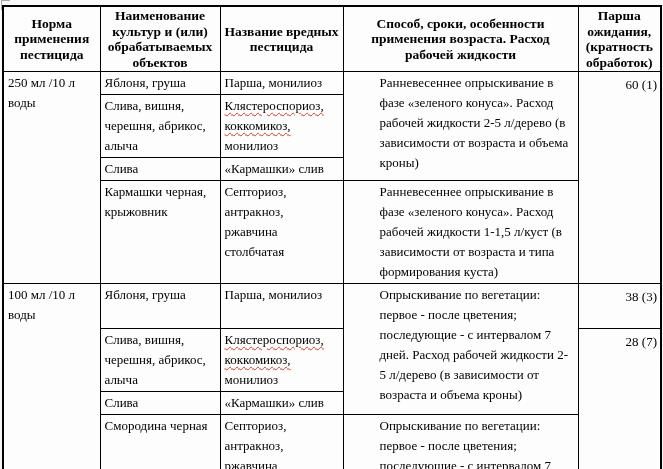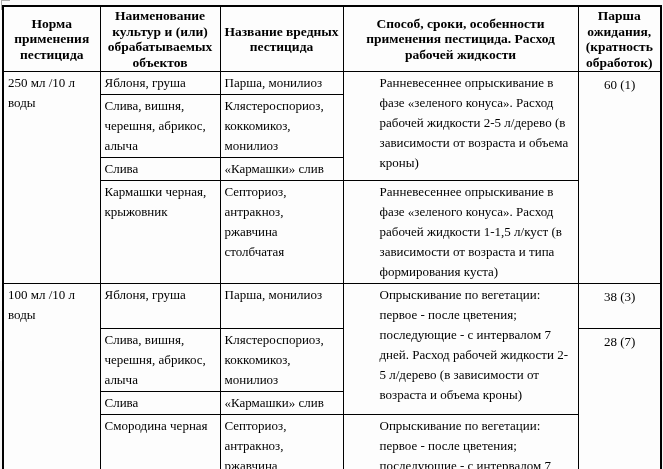--- a/index.html
+++ b/index.html
@@ -35,25 +35,26 @@
   }
   th{
     font-weight:bold;
     text-align:center;
     vertical-align:middle;
     font-size:13.5px;
     line-height:15.5px;
     padding:1px 2px;
   }
   td.num{
-    text-align:center;
+    text-align:right;
     padding-top:3px;
   }
   td.method{padding-right:4px;padding-left:36px;}
   .misspelled{
+    text-decoration:underline;
     text-decoration-style:wavy;
     text-decoration-color:#cf3a28;
     text-decoration-thickness:1px;
     text-underline-offset:2px;
   }
 </style>
 </head>
 <body>
 
 <div class="page">
@@ -65,21 +66,21 @@
       <col style="width:120px">
       <col style="width:123px">
       <col style="width:235px">
       <col style="width:83px">
     </colgroup>
     <thead>
       <tr style="height:62px">
         <th>Норма применения пестицида</th>
         <th>Наименование культур и (или) обрабатываемых объектов</th>
         <th>Название вредных пестицида</th>
-        <th>Способ, сроки, особенности применения пестицида. Расход рабочей жидкости</th>
+        <th>Способ, сроки, особенности применения возраста. Расход рабочей жидкости</th>
         <th>Парша ожидания, (кратность обработок)</th>
       </tr>
     </thead>
     <tbody>
 
       <tr style="height:23px">
         <td rowspan="4">250 мл /10 л воды</td>
         <td>Яблоня, груша</td>
         <td>Парша, монилиоз</td>
         <td rowspan="3" class="method">Ранневесеннее опрыскивание в фазе «зеленого конуса». Расход рабочей жидкости 2-5 л/дерево (в зависимости от возраста и объема кроны)</td>

